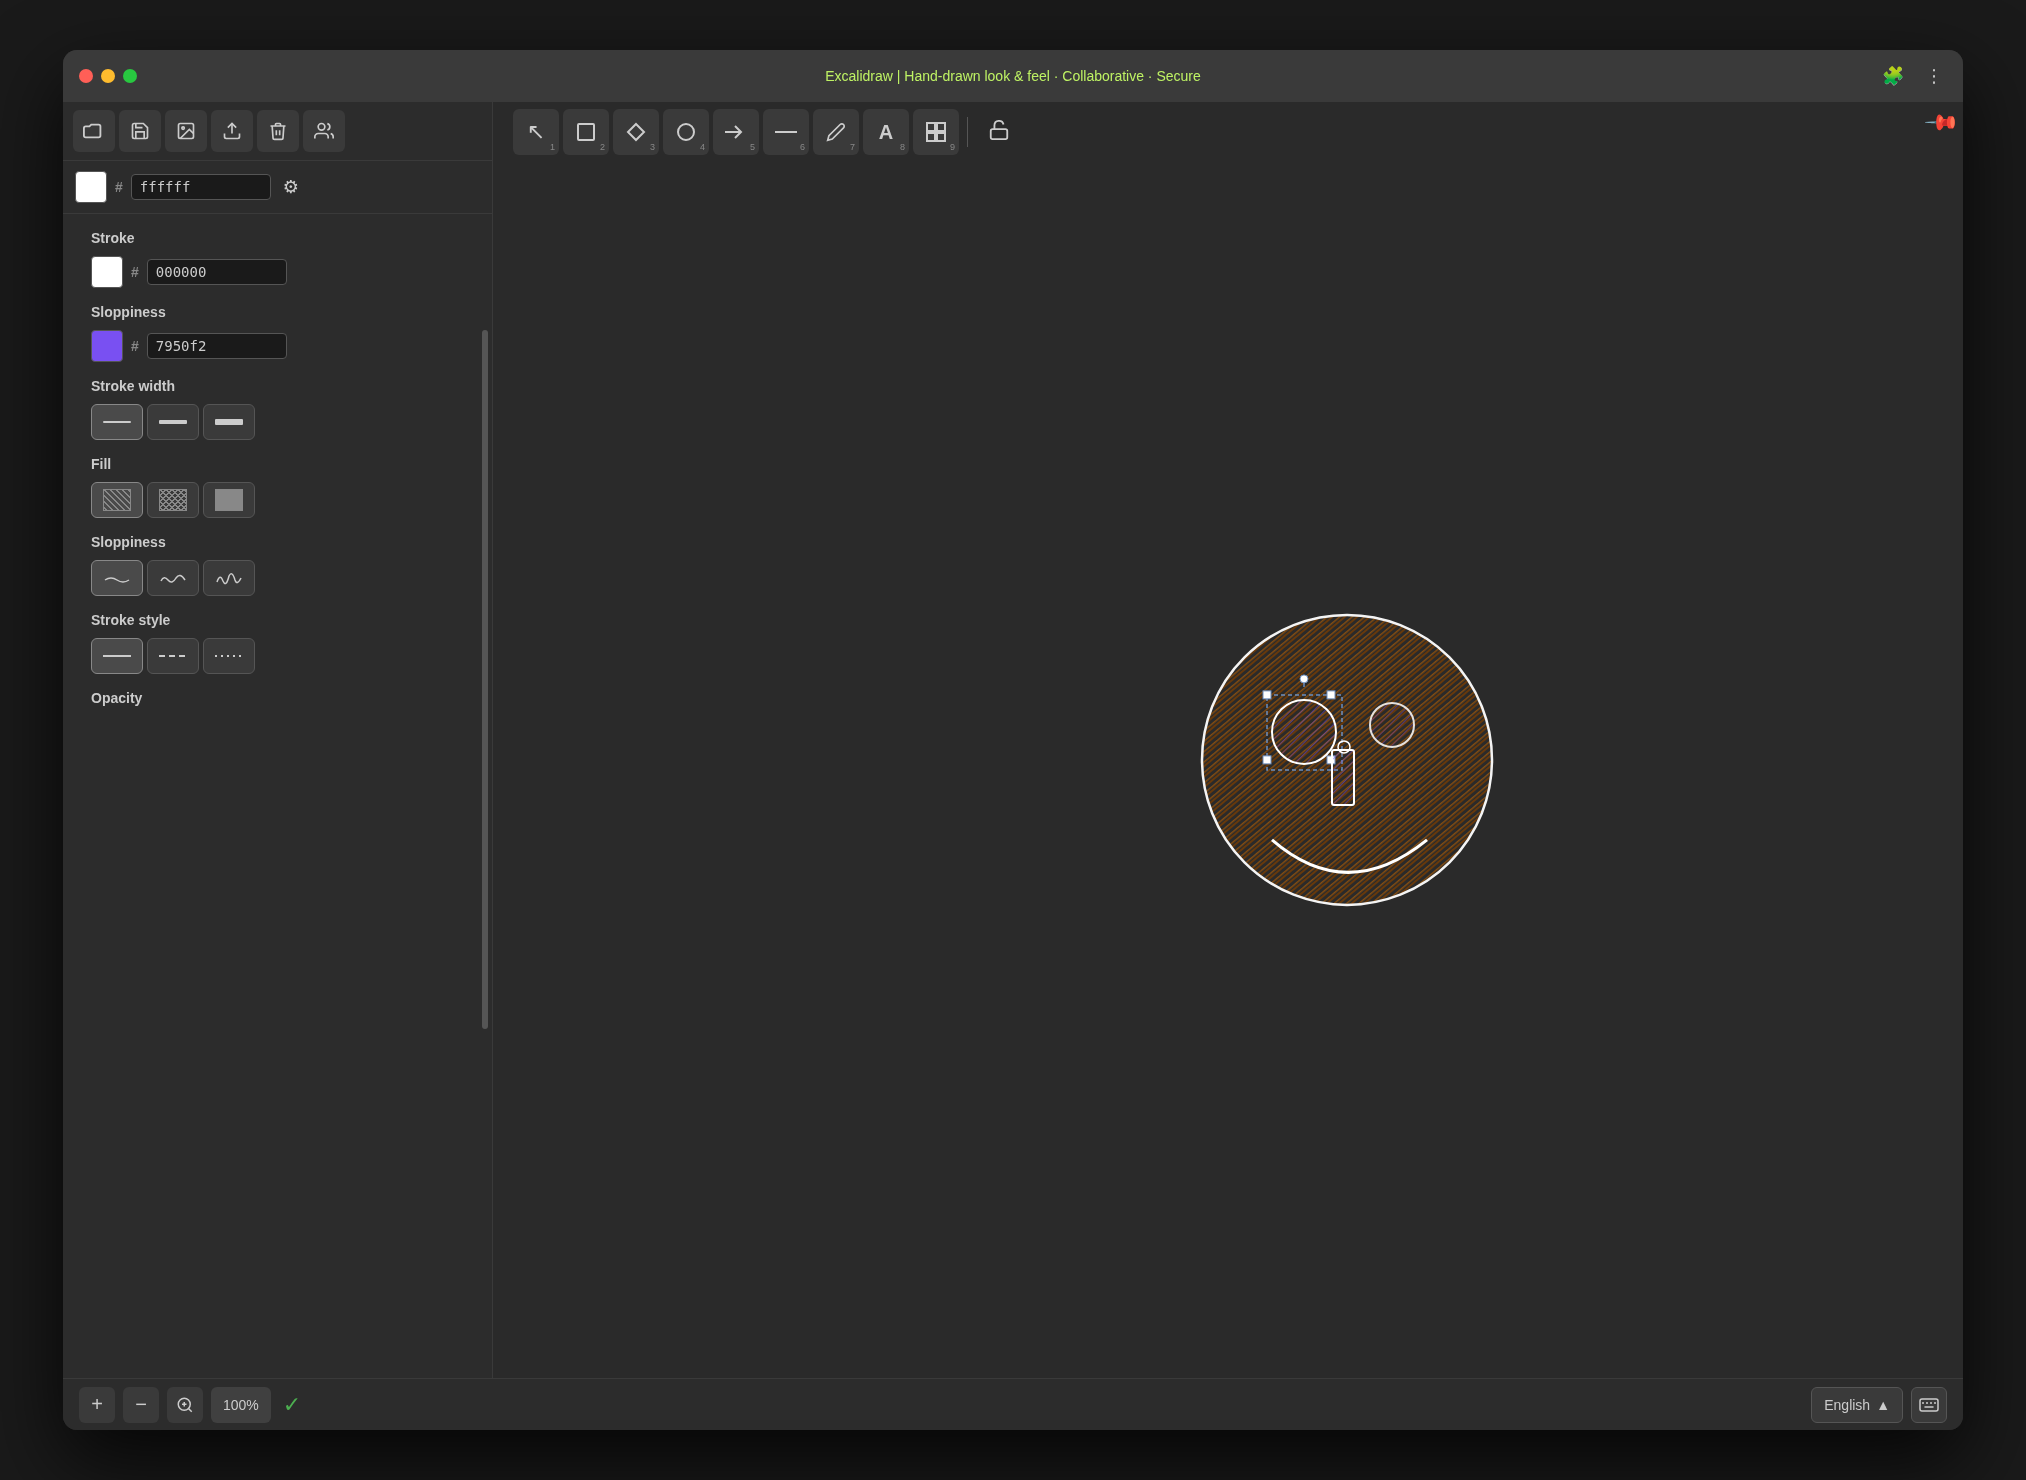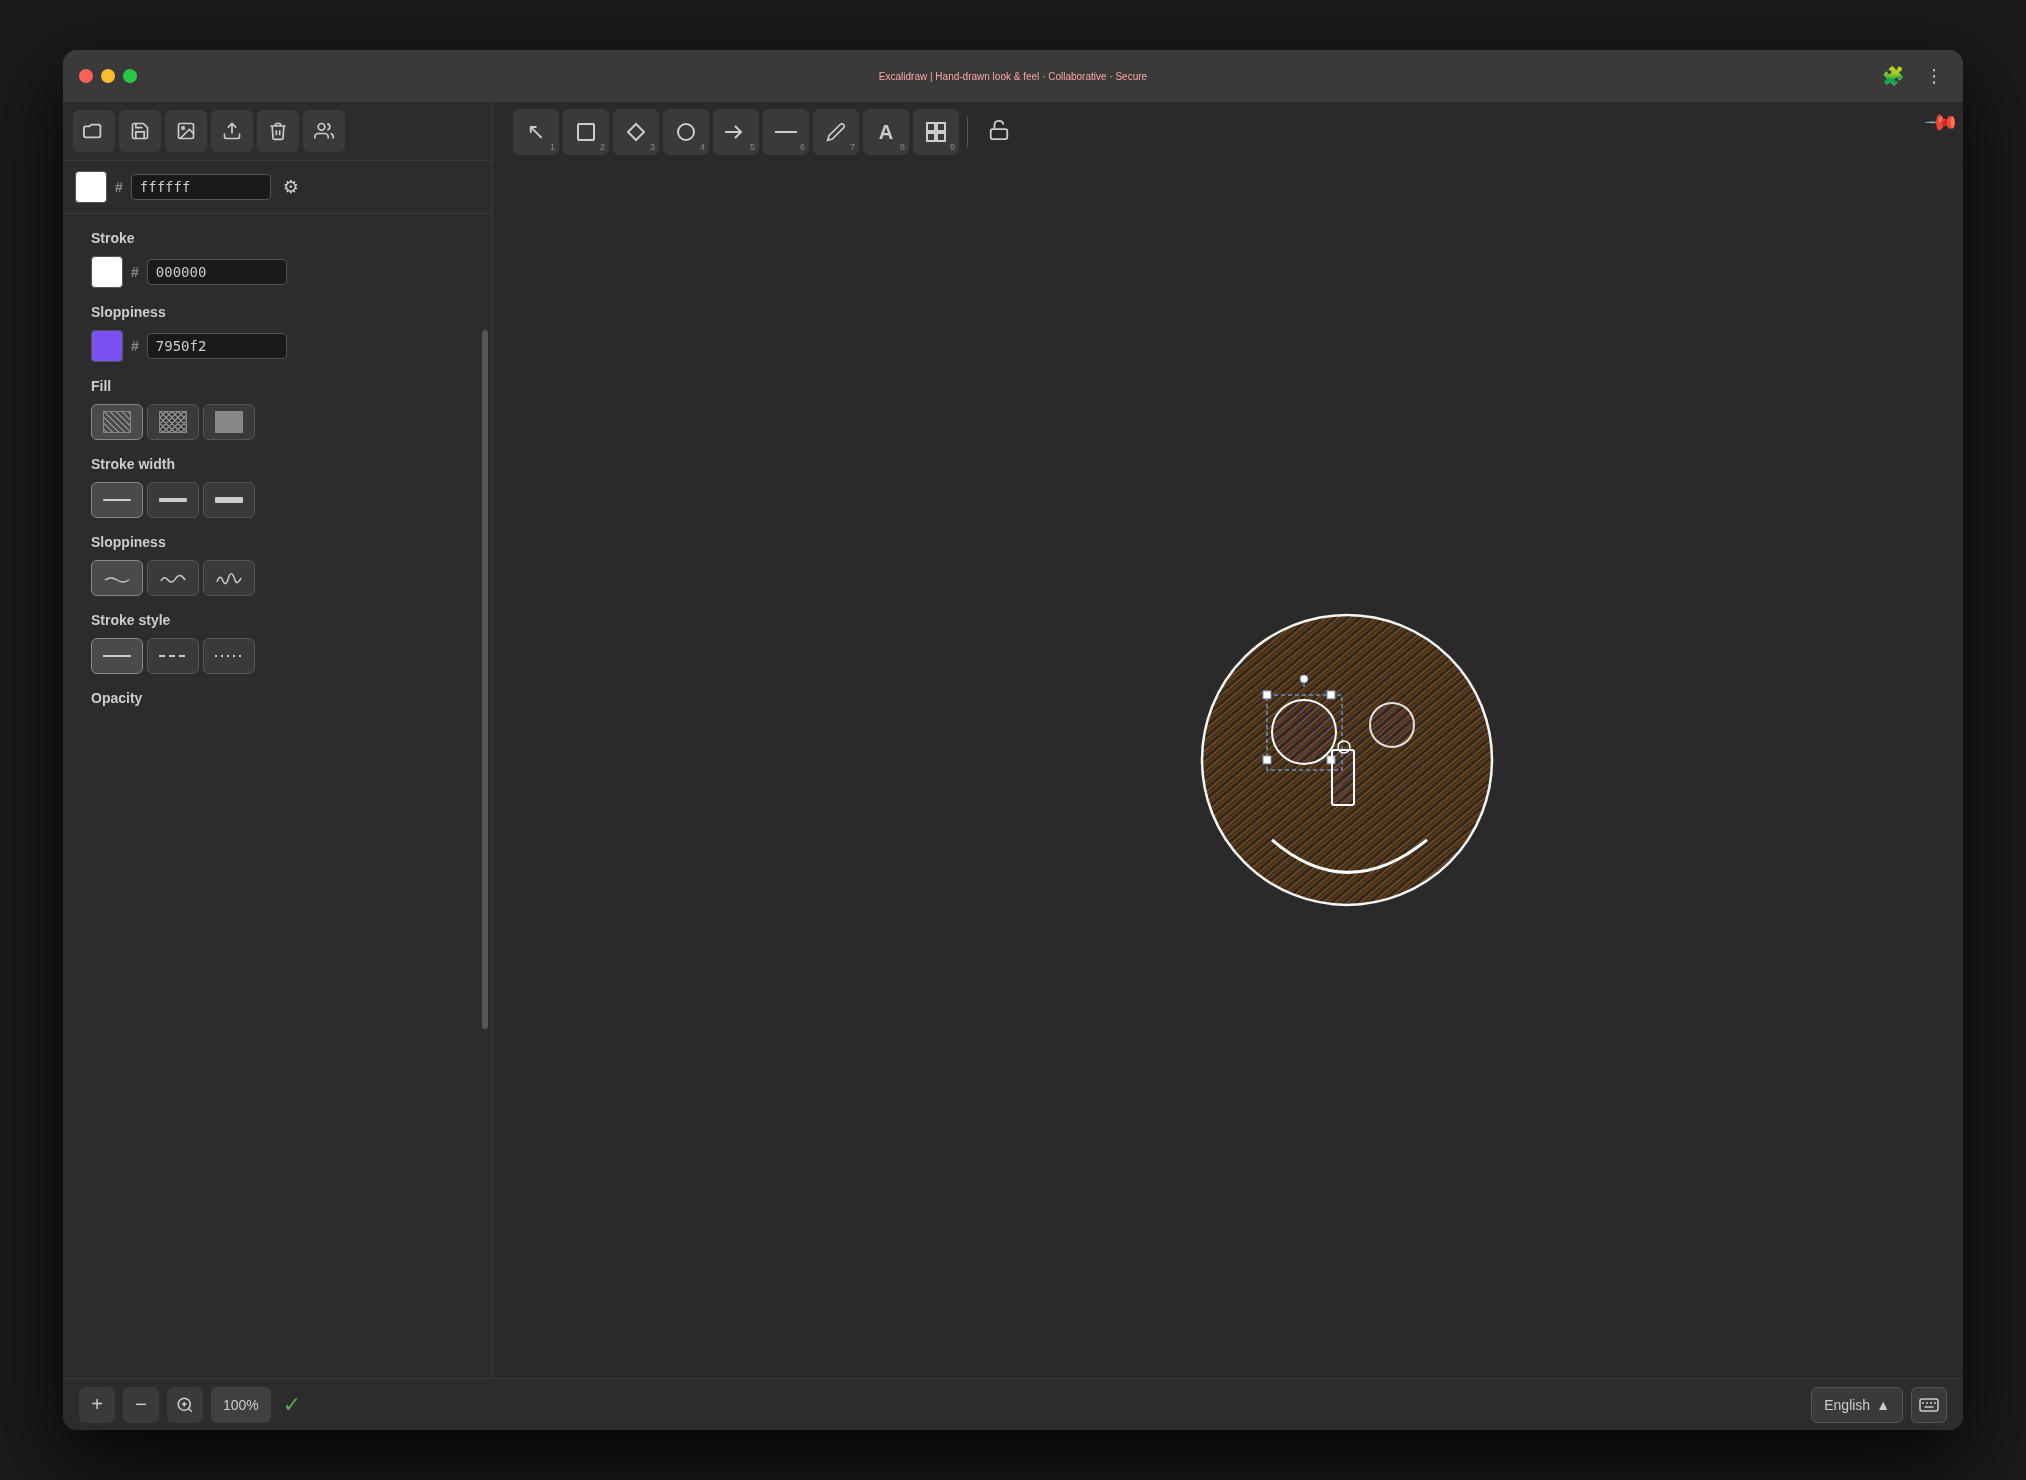--- a/index.html
+++ b/index.html
@@ -42,22 +42,22 @@
       border-radius: 50%;
       cursor: pointer;
     }
     .traffic-light.red { background: #ff5f57; }
     .traffic-light.yellow { background: #febc2e; }
     .traffic-light.green { background: #28c840; }
     .titlebar-title {
       position: absolute;
       left: 50%;
       transform: translateX(-50%);
-      color: #fca5a5;
-      font-size: 10px;
+      color: #bef264;
+      font-size: 14px;
       font-weight: 400;
       white-space: nowrap;
     }
     .titlebar-actions {
       margin-left: auto;
       display: flex;
       gap: 12px;
       align-items: center;
     }
     .titlebar-icon-btn {
@@ -472,45 +472,45 @@
           <div>
             <div class="prop-section-title">Sloppiness</div>
             <div class="prop-row">
               <div class="color-swatch" style="background:#7950f2;"></div>
               <span class="hash-symbol">#</span>
               <input class="color-input" type="text" value="7950f2" style="">
             </div>
           </div>
 
           <div>
+            <div class="prop-section-title">Stroke width</div>
+            <div class="prop-row prop-btn-group">
+              <button class="prop-btn active">
+                <div class="stroke-thin"></div>
+              </button>
+              <button class="prop-btn">
+                <div class="stroke-medium"></div>
+              </button>
+              <button class="prop-btn">
+                <div class="stroke-thick"></div>
+              </button>
+            </div>
+          </div>
+
+          <div>
             <div class="prop-section-title">Fill</div>
             <div class="prop-row prop-btn-group">
               <button class="prop-btn active">
                 <div class="fill-hatch"></div>
               </button>
               <button class="prop-btn">
                 <div class="fill-cross-hatch"></div>
               </button>
               <button class="prop-btn">
                 <div class="fill-solid-grey"></div>
-              </button>
-            </div>
-          </div>
-
-          <div>
-            <div class="prop-section-title">Stroke width</div>
-            <div class="prop-row prop-btn-group">
-              <button class="prop-btn active">
-                <div class="stroke-thin"></div>
-              </button>
-              <button class="prop-btn">
-                <div class="stroke-medium"></div>
-              </button>
-              <button class="prop-btn">
-                <div class="stroke-thick"></div>
               </button>
             </div>
           </div>
 
           <div>
             <div class="prop-section-title">Sloppiness</div>
             <div class="prop-row prop-btn-group">
               <button class="prop-btn active">
                 <svg width="28" height="20" viewBox="0 0 28 20" fill="none" stroke="#ccc" stroke-width="1.5">
                   <path d="M2 12 Q8 8 14 12 Q20 16 26 12" fill="none"></path>

